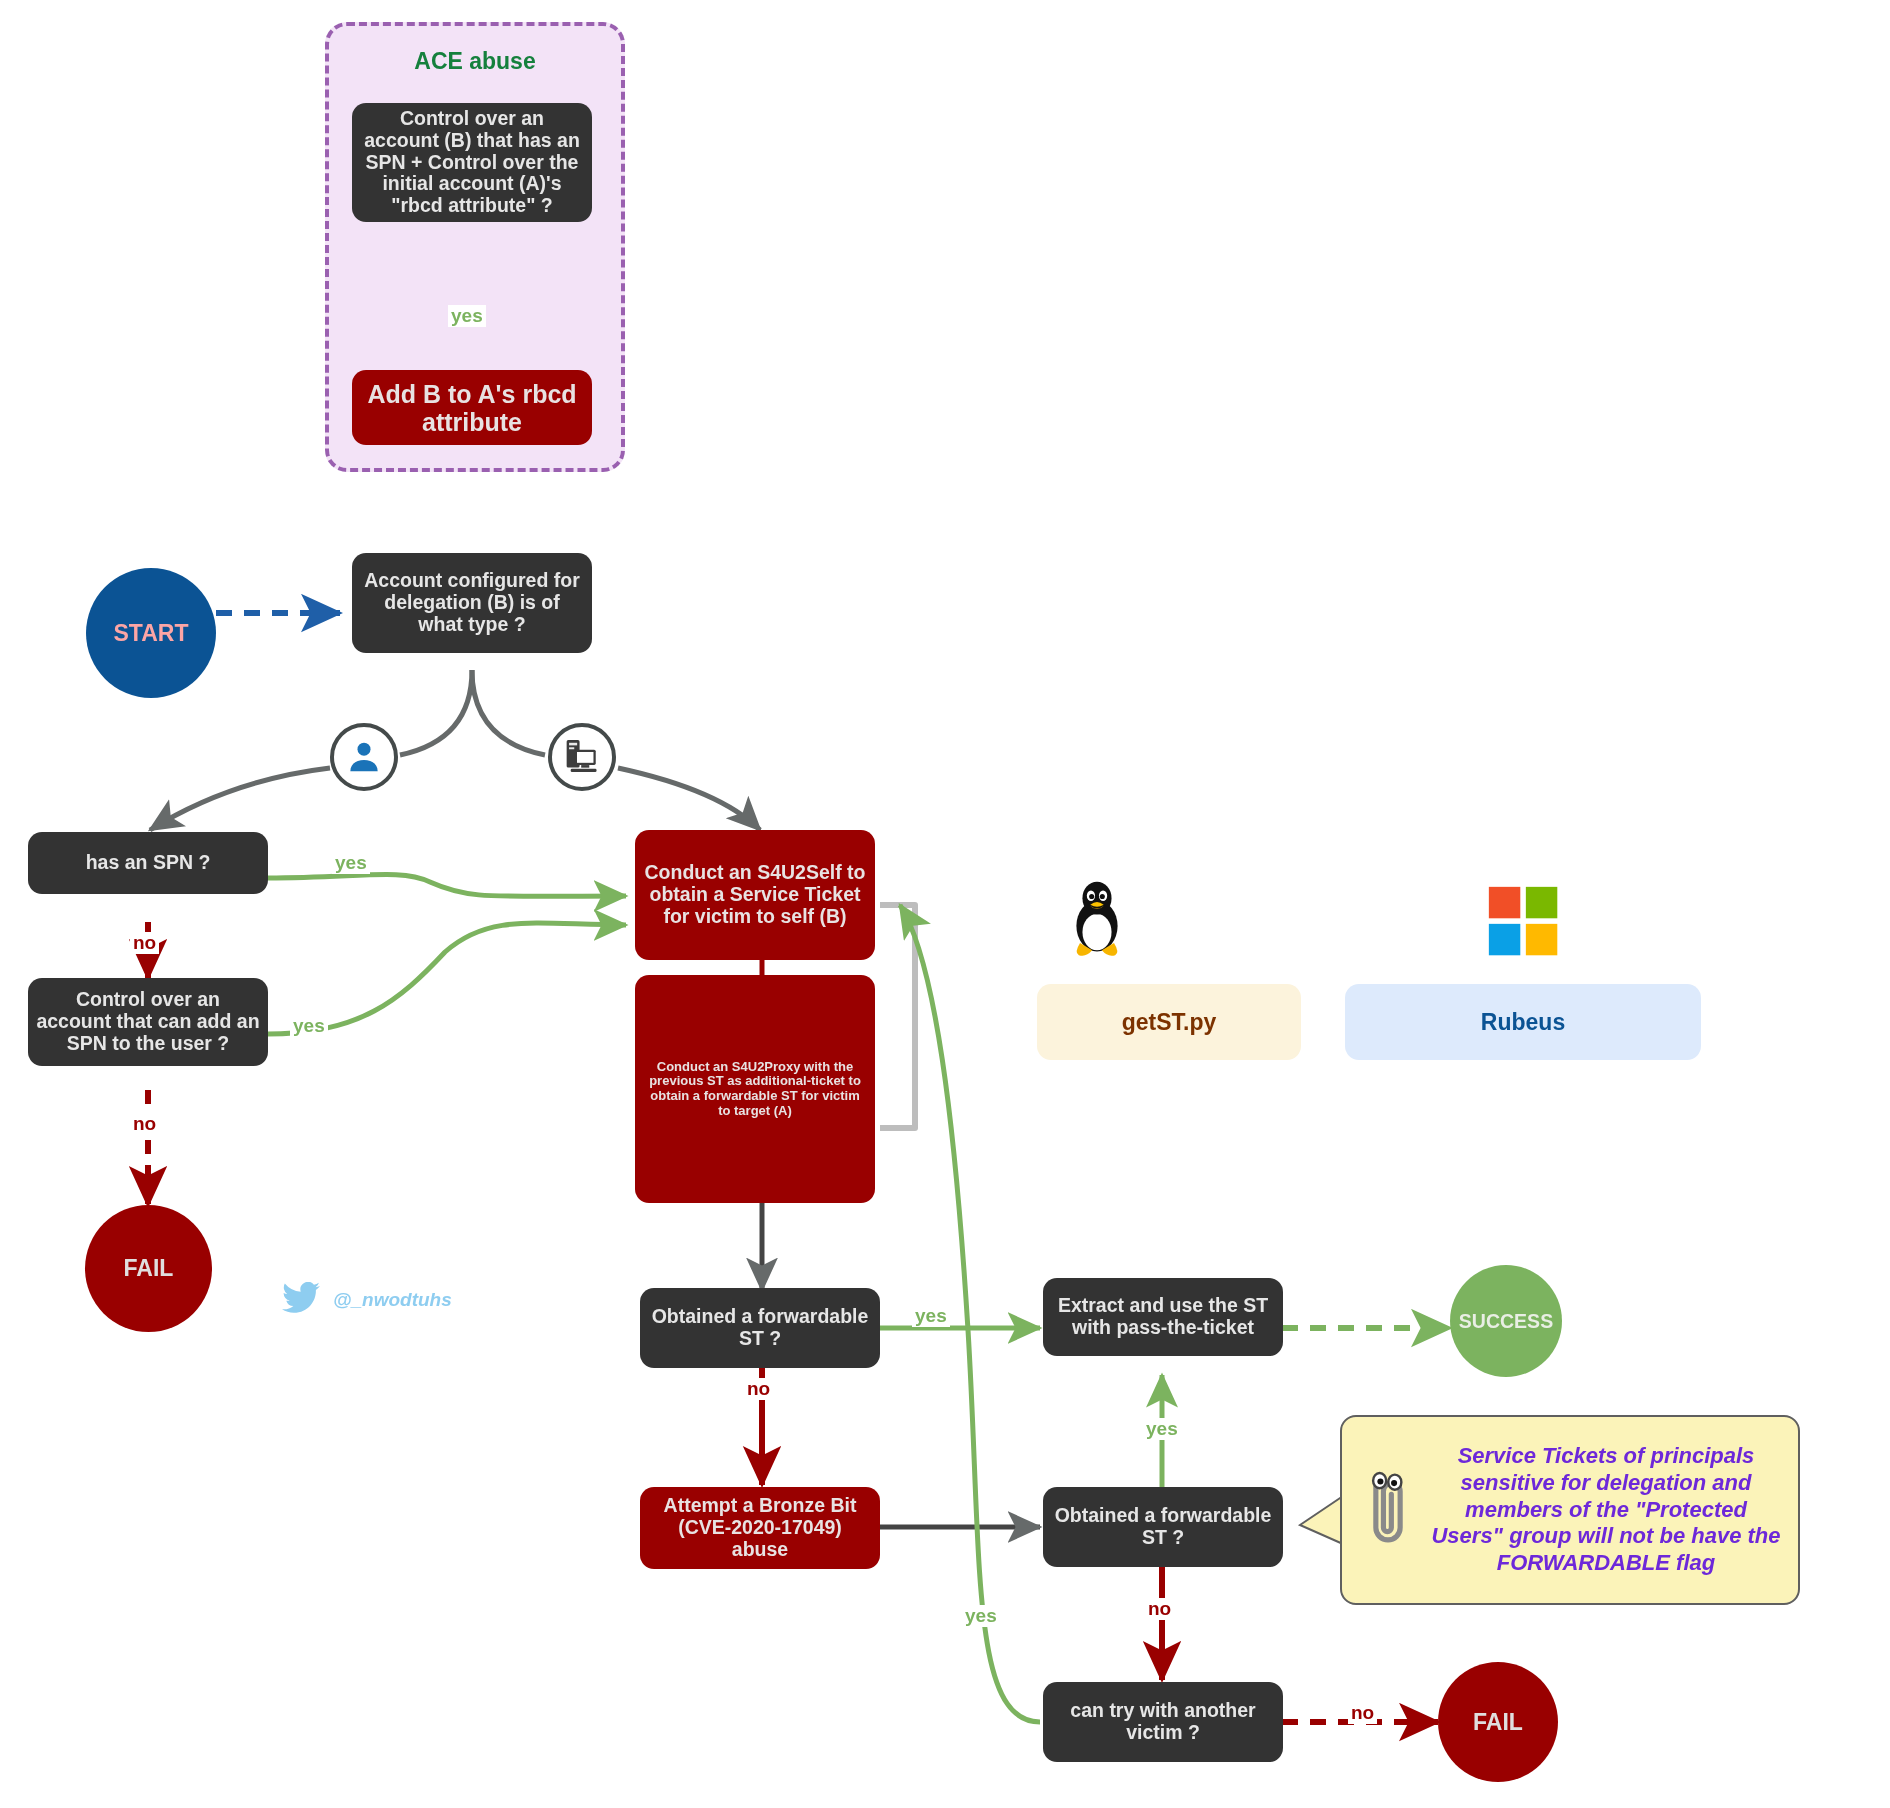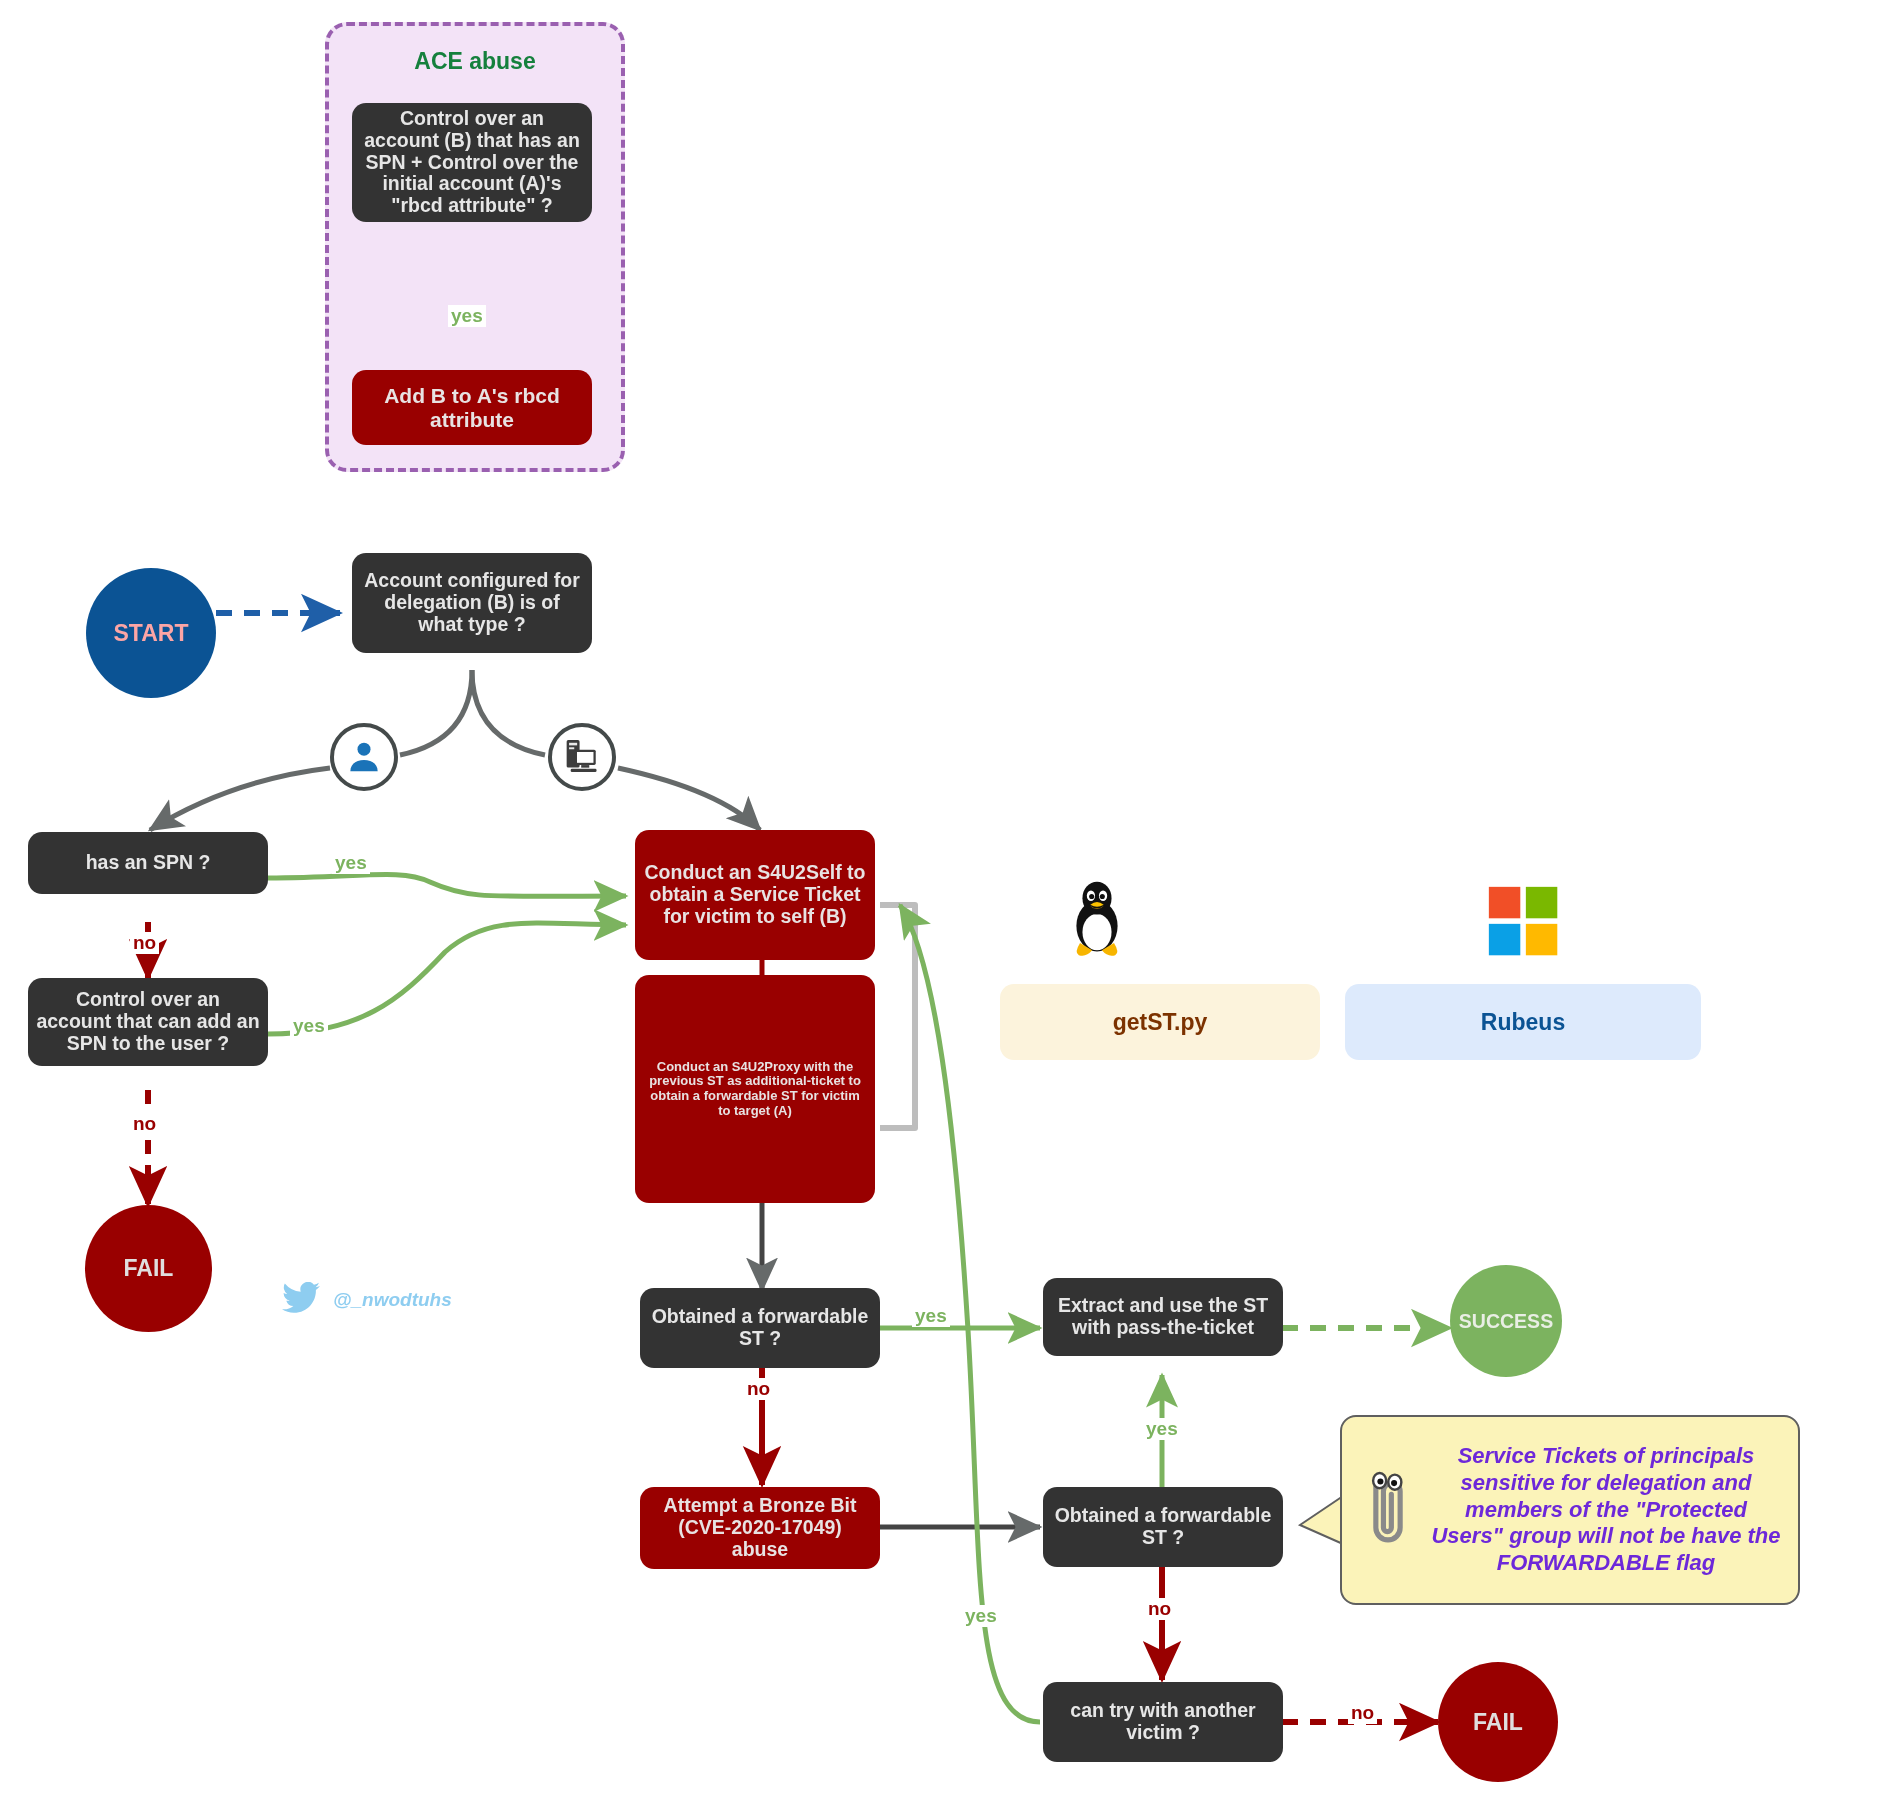--- a/index.html
+++ b/index.html
@@ -113,21 +113,21 @@
     <path d="M1352,1490 L1300,1525 L1352,1548" stroke="#5f5f5f" stroke-width="2" fill="#fbf3b9"></path>
   </svg>
 
   <div class="ace-group" style="left:325px;top:22px;width:300px;height:450px;"></div>
   <div class="ace-title" style="left:325px;top:48px;width:300px;font-size:23px;">ACE abuse</div>
 
   <div class="node n-dark" style="left:352px;top:103px;width:240px;height:119px;font-size:19.5px;">Control over an account (B) that has an SPN + Control over the initial account (A)'s "rbcd attribute" ?</div>
 
   <div class="edge-label lbl-yes" style="left:448px;top:305px;font-size:19px;">yes</div>
 
-  <div class="node n-red" style="left:352px;top:370px;width:240px;height:75px;font-size:21px;">Add B to A's rbcd attribute</div>
+  <div class="node n-red" style="left:352px;top:370px;width:240px;height:75px;font-size:25px;">Add B to A's rbcd attribute</div>
 
   <div class="circle c-start" style="left:86px;top:568px;width:130px;height:130px;font-size:23px;">START</div>
 
   <div class="node n-dark" style="left:352px;top:553px;width:240px;height:100px;font-size:19.5px;">Account configured for delegation (B) is of what type ?</div>
 
   <div class="icon-badge" style="left:330px;top:723px;width:68px;height:68px;">
     <svg width="40" height="40" viewBox="0 0 24 24" aria-hidden="true">
       <circle cx="12" cy="7.3" r="3.9" fill="#1a73b8"></circle>
       <path d="M3.8 20.5c0-4.3 3.7-6.7 8.2-6.7s8.2 2.4 8.2 6.7z" fill="#1a73b8"></path>
     </svg>
@@ -201,21 +201,21 @@
       <ellipse cx="25" cy="13" rx="3.4" ry="4.4" fill="#ffffff"></ellipse>
       <ellipse cx="35" cy="13" rx="3.4" ry="4.4" fill="#ffffff"></ellipse>
       <circle cx="25.6" cy="13.6" r="2.1" fill="#111111"></circle>
       <circle cx="34.4" cy="13.6" r="2.1" fill="#111111"></circle>
       <path d="M24 21 q6 6 12 0 q-6 5 -12 0z" fill="#f7b500"></path>
       <path d="M24.5 20.4 q5.5 -4.5 11 0 q-5.5 3.2 -11 0z" fill="#fcc200"></path>
       <path d="M16 52 q-5 8 -1 10 q6 2 11 -4 z" fill="#f7b500"></path>
       <path d="M44 52 q5 8 1 10 q-6 2 -11 -4 z" fill="#f7b500"></path>
     </svg>
   </div>
-  <div class="tool-box tool-linux" style="left:1000px;top:984px;width:320px;height:76px;font-size:23px;">getST.py</div>
+  <div class="tool-box tool-linux" style="left:1037px;top:984px;width:264px;height:76px;font-size:23px;">getST.py</div>
 
   <div style="position:absolute;left:1487px;top:885px;width:74px;height:74px;">
     <svg width="74" height="74" viewBox="0 0 40 40" aria-hidden="true">
       <rect x="1" y="1" width="17" height="17" fill="#f14f27"></rect>
       <rect x="21" y="1" width="17" height="17" fill="#7ab800"></rect>
       <rect x="1" y="21" width="17" height="17" fill="#0aa0e6"></rect>
       <rect x="21" y="21" width="17" height="17" fill="#ffb900"></rect>
     </svg>
   </div>
   <div class="tool-box tool-win" style="left:1345px;top:984px;width:356px;height:76px;font-size:23px;">Rubeus</div>

